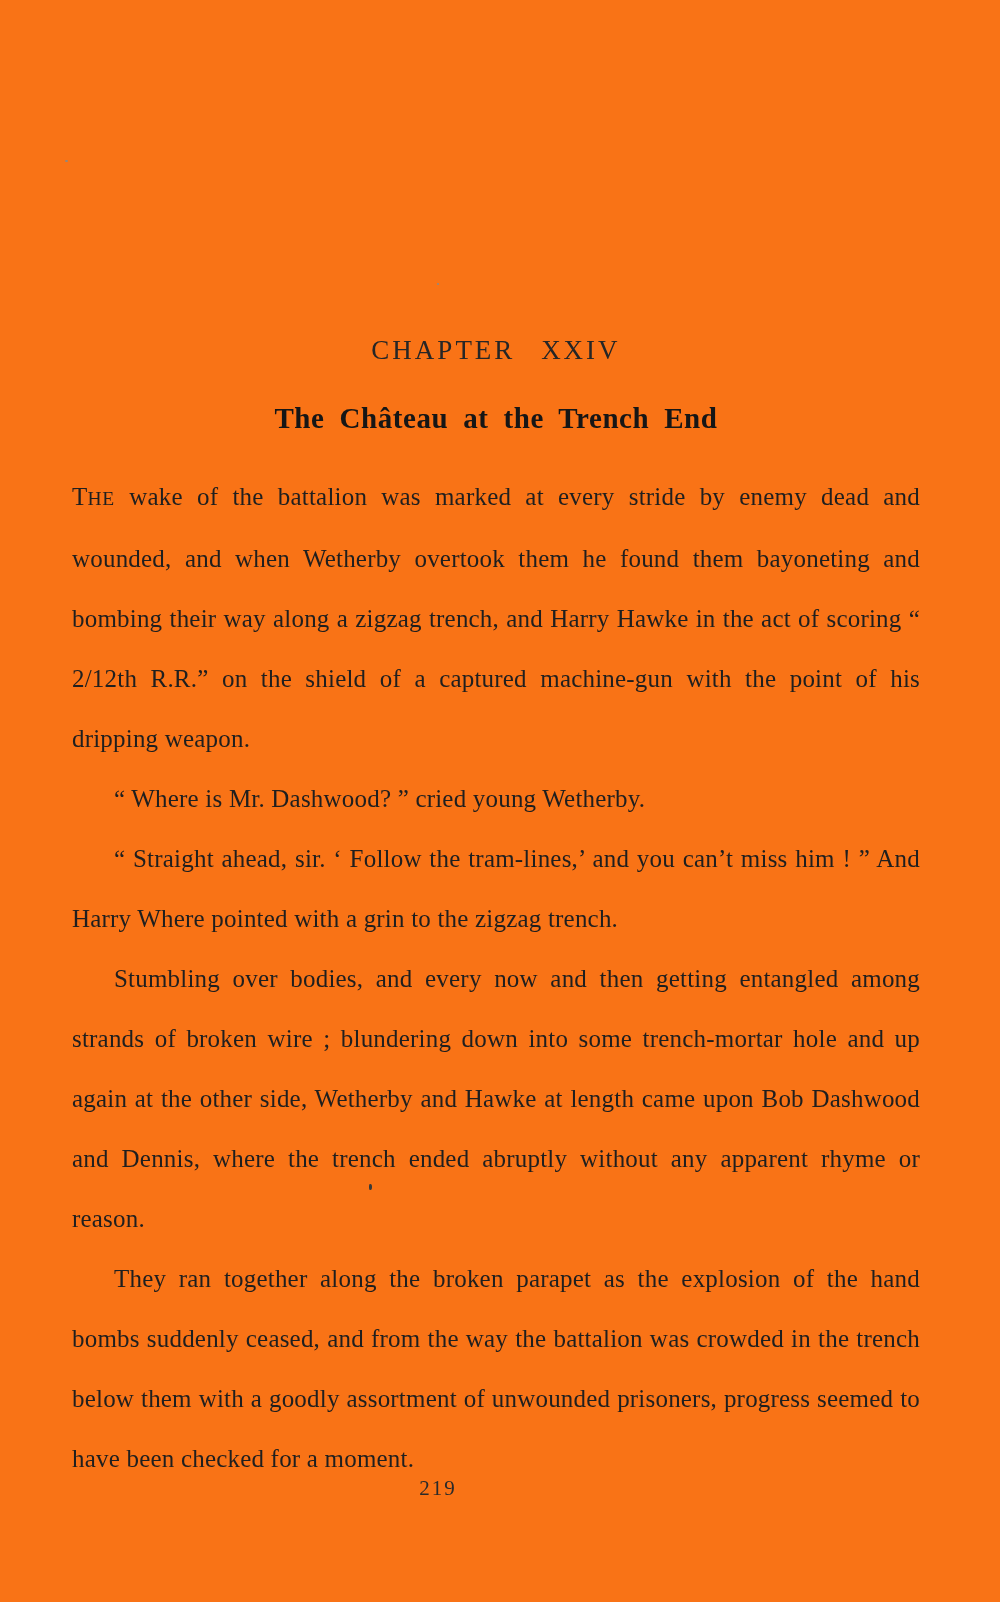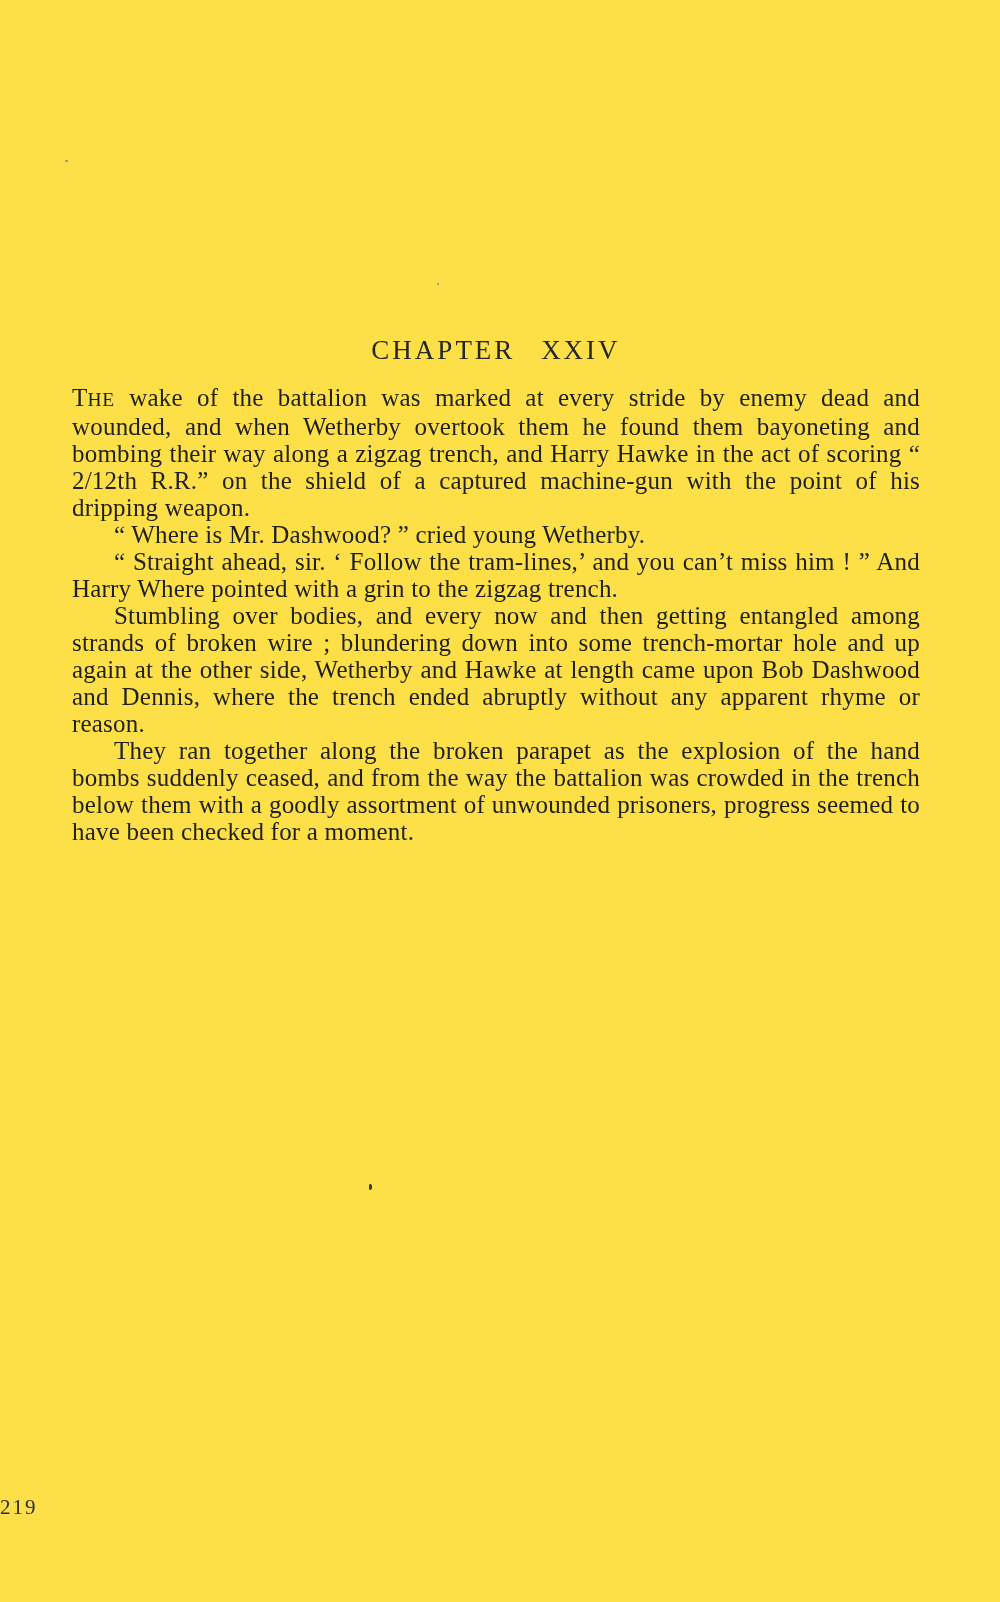--- a/index.html
+++ b/index.html
@@ -5,21 +5,21 @@
     html, body {
       margin: 0;
       padding: 0;
       background: #e8e8e6;
     }
     .page {
       position: relative;
       width: 1000px;
       height: 1602px;
       margin: 0 auto;
-      background: #fde047;
+      background: #f97316;
       box-sizing: border-box;
       padding: 335px 80px 0 72px;
       font-family: "Liberation Serif", "DejaVu Serif", serif;
       color: #1f1f1f;
       overflow: hidden;
     }
     .chapter-heading {
       text-align: center;
       font-size: 27px;
       letter-spacing: 3px;
@@ -30,23 +30,23 @@
     .chapter-title {
       text-align: center;
       font-size: 29px;
       font-weight: 700;
       letter-spacing: 0.6px;
       word-spacing: 7px;
       margin-top: 36px;
       color: #161616;
     }
     .body-text {
-      margin-top: 18px;
+      margin-top: 32px;
       font-size: 25px;
-      line-height: 27px;
+      line-height: 60px;
       text-align: justify;
       letter-spacing: 0.2px;
     }
     .body-text p {
       margin: 0;
       padding: 0;
     }
     .body-text p.indent {
       text-indent: 42px;
     }
@@ -55,25 +55,24 @@
     }
     .lead-small-caps {
       font-size: 19.5px;
       letter-spacing: 0.8px;
     }
     .page-number {
       position: absolute;
       top: 1476px;
       left: 0;
       width: 876px;
-      text-align: left;
+      text-align: center;
       font-size: 21px;
       letter-spacing: 2px;
       color: #2a2a2a;
-      margin-top: 19px;
     }
     .speck {
       position: absolute;
       background: #8a8a86;
       border-radius: 50%;
     }
     .speck-1 { left: 65px; top: 160px; width: 3px; height: 2px; }
     .speck-2 { left: 437px; top: 283px; width: 2px; height: 2px; }
     .speck-3 { left: 369px; top: 1184px; width: 3px; height: 6px; background: #3a3a38; border-radius: 40% 60% 60% 40%; }
   </style>
@@ -81,20 +80,21 @@
 <body>
 
 <div class="page">
 
   <span class="speck speck-1"></span>
   <span class="speck speck-2"></span>
   <span class="speck speck-3"></span>
 
   <div class="chapter-heading">CHAPTER XXIV</div>
 
+  <div class="chapter-title">The Château at the Trench End</div>
 
   <div class="body-text">
 
     <p class="first"><span class="lead-cap">T</span><span class="lead-small-caps">HE</span><span> wake of the battalion was marked at every stride by enemy dead and wounded, and when Wetherby overtook them he found them bayoneting and bombing their way along a zigzag trench, and Harry Hawke in the act of scoring “ 2/12th R.R.” on the shield of a captured machine-gun with the point of his dripping weapon.</span></p>
 
     <p class="indent">“ Where is Mr. Dashwood? ” cried young Wetherby.</p>
 
     <p class="indent">“ Straight ahead, sir.  ‘ Follow the tram-lines,’ and you can’t miss him ! ”  And Harry Where pointed with a grin to the zigzag trench.</p>
 
     <p class="indent">Stumbling over bodies, and every now and then getting entangled among strands of broken wire ; blundering down into some trench-mortar hole and up again at the other side, Wetherby and Hawke at length came upon Bob Dashwood and Dennis, where the trench ended abruptly without any apparent rhyme or reason.</p>

